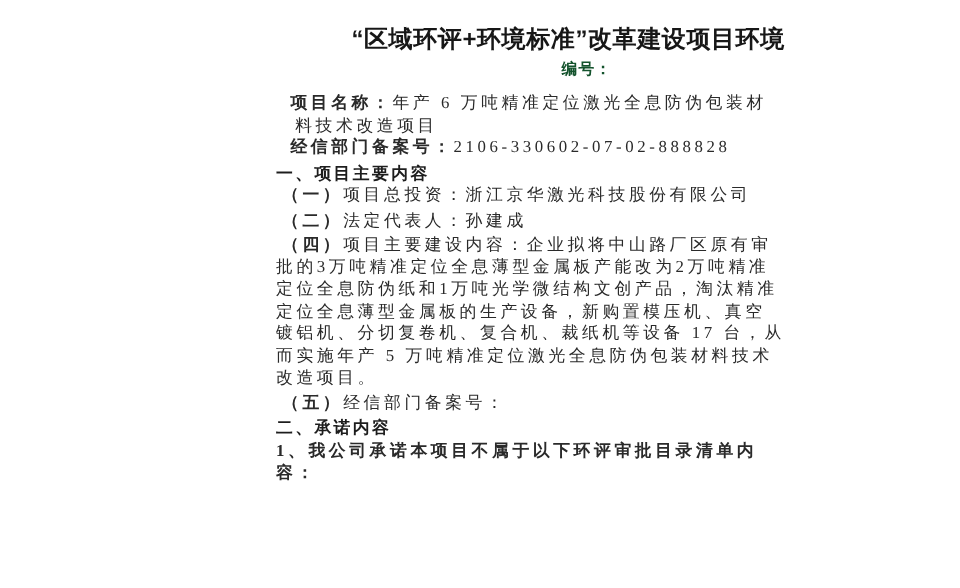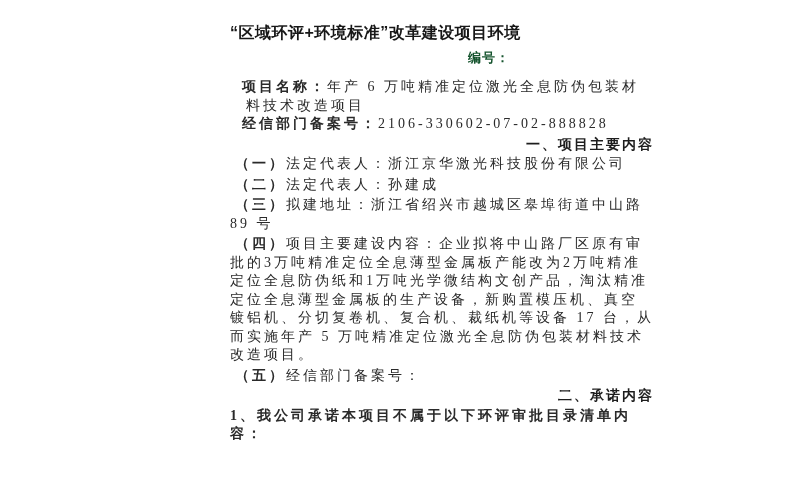--- a/index.html
+++ b/index.html
@@ -20,23 +20,23 @@
     top: 20px;
     width: 424px;
     font-family: "Liberation Serif", "DejaVu Serif", serif;
     font-size: 14px;
     line-height: 18.5px;
     letter-spacing: 3px;
   }
   .doc-title {
     font-family: "Liberation Sans", "DejaVu Sans", sans-serif;
     font-weight: 700;
-    font-size: 16px;
+    font-size: 20px;
     line-height: 26px;
-    text-align: left;
+    text-align: right;
     color: #171717;
     letter-spacing: 0.5px;
   }
   .serial-row {
     margin-top: 4px;
     padding-left: 238px;
     font-weight: 700;
     font-size: 13px;
     line-height: 16px;
     letter-spacing: 1px;
@@ -50,21 +50,20 @@
     text-indent: -16px; 
   }
   .field-label { font-weight: 700; margin-left: 12px; }
   .section-heading {
     font-family: "Liberation Sans", "DejaVu Sans", sans-serif;
     font-weight: 700;
     font-size: 14px;
     letter-spacing: 2px;
     color: #1d1d1d;
     margin-top: 1px;
-    text-align: right;
   }
   .item {
     text-indent: 5px; 
     margin-top: 2px;
   }
   .item-num { font-weight: 600; }
   .invest-line {
     margin-top: 0;
   }
   .numbered-item {
@@ -91,27 +90,24 @@
         <span class="field-label">项目名称：</span><span>年产 6 万吨精准定位激光全息防伪包装材料技术改造项目</span>
       </div>
       <div class="field">
         <span class="field-label">经信部门备案号：</span><span>2106-330602-07-02-888828</span>
       </div>
     </div>
 
     <div class="section-heading">一、项目主要内容</div>
 
     <div class="item">
-      <span class="item-num">（一）</span><span>法定代表人：浙江京华激光科技股份有限公司</span>
+      <span class="item-num">（一）</span><span>项目总投资：浙江京华激光科技股份有限公司</span>
     </div>
     <div class="item">
       <span class="item-num">（二）</span><span>法定代表人：孙建成</span>
-    </div>
-    <div class="item">
-      <span class="item-num">（三）</span><span>拟建地址：浙江省绍兴市越城区皋埠街道中山路 89 号</span>
     </div>
     <div class="item">
       <span class="item-num">（四）</span><span>项目主要建设内容：企业拟将中山路厂区原有审批的3万吨精准定位全息薄型金属板产能改为2万吨精准定位全息防伪纸和1万吨光学微结构文创产品，淘汰精准定位全息薄型金属板的生产设备，新购置模压机、真空镀铝机、分切复卷机、复合机、裁纸机等设备 17 台，从而实施年产 5 万吨精准定位激光全息防伪包装材料技术改造项目。</span>
     </div>
     <div class="item">
       <span class="item-num">（五）</span><span>经信部门备案号：</span>
     </div>
 
 
     <div class="section-heading">二、承诺内容</div>

